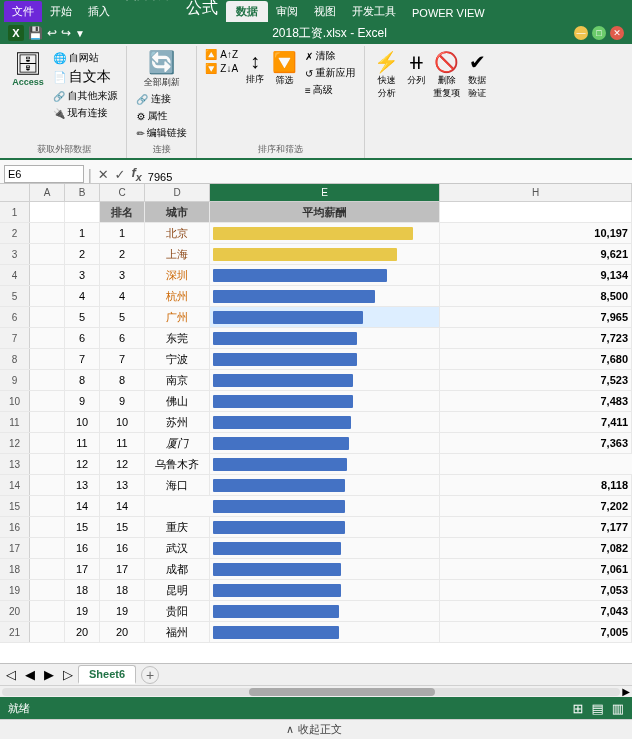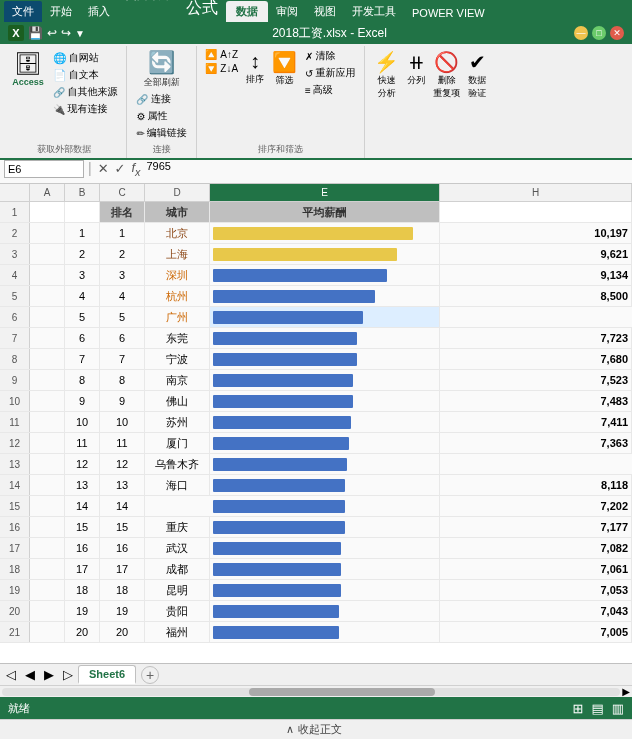--- a/index.html
+++ b/index.html
@@ -88,21 +88,21 @@
       gap: 2px;
       font-size: 10px;
     }
 
     
     .formula-bar {
       background: #f9f9f9;
       border-bottom: 1px solid #c8c8c8;
       height: 24px;
       display: flex;
-      align-items: flex-start;
+      align-items: flex-end;
       padding: 0 4px;
       gap: 4px;
     }
     .name-box {
       width: 80px;
       border: 1px solid #b0b0b0;
       height: 18px;
       font-size: 11px;
       padding: 0 3px;
       background: white;
@@ -316,21 +316,21 @@
           <div class="ribbon-btn-icon" data-name="access-icon" style="font-size:22px;">🗄</div>
           <div class="ribbon-btn-label" data-name="access-label" style="font-size:9px; color:#217346; font-weight:bold;">Access</div>
         </div>
         <div data-name="ribbon-small-col" style="display:flex;flex-direction:column;gap:1px;margin-top:2px;">
           <div class="ribbon-btn-small" data-name="website-button">
             <span data-name="website-icon" style="font-size:11px;">🌐</span>
             <span data-name="website-label" style="font-size:10px;">自网站</span>
           </div>
           <div class="ribbon-btn-small" data-name="text-button">
             <span data-name="text-icon" style="font-size:11px;">📄</span>
-            <span data-name="text-label" style="font-size:10px;">自文本</span>
+            <span data-name="text-label" style="font-size:14px;">自文本</span>
           </div>
           <div class="ribbon-btn-small" data-name="other-sources-button">
             <span data-name="other-sources-icon" style="font-size:10px;">🔗</span>
             <span data-name="other-sources-label" style="font-size:10px;">自其他来源</span>
           </div>
           <div class="ribbon-btn-small" data-name="existing-connection-button">
             <span data-name="existing-conn-icon" style="font-size:10px;">🔌</span>
             <span data-name="existing-conn-label" style="font-size:10px;">现有连接</span>
           </div>
         </div>
@@ -416,39 +416,39 @@
         </div>
         <div data-name="data-validate-btn" style="display:flex;flex-direction:column;align-items:center;cursor:pointer;padding:2px 3px;">
           <div data-name="data-validate-icon" style="font-size:20px;">✔</div>
           <div data-name="data-validate-label" style="font-size:9px;text-align:center;">数据<br>验证</div>
         </div>
       </div>
     </div>
   </div>
 
   <div data-name="ribbon-tab-row" style="background:#217346;display:flex;align-items:flex-end;height:22px;padding:0 4px;margin-top:-94px;position:relative;z-index:10;">
-    <div data-name="tab-file" style="padding:3px 8px;font-size:11px;color:white;cursor:pointer;background:#0c4a6e;border-radius:2px 2px 0 0;">文件</div>
+    <div data-name="tab-file" style="padding:3px 8px;font-size:11px;color:white;cursor:pointer;background:#6d28d9;border-radius:2px 2px 0 0;">文件</div>
     <div data-name="tab-home" style="padding:3px 8px;font-size:11px;color:white;cursor:pointer;">开始</div>
     <div data-name="tab-insert" style="padding:3px 8px;font-size:11px;color:white;cursor:pointer;">插入</div>
     <div data-name="tab-page-layout" style="padding:19px 8px;font-size:11px;color:white;cursor:pointer;font-style:italic;">页面布局</div>
     <div data-name="tab-formula" style="padding:3px 8px;font-size:16px;color:white;cursor:pointer;">公式</div>
     <div data-name="tab-data" style="padding:3px 10px;font-size:11px;color:#217346;cursor:pointer;background:#f0f0f0;border-radius:3px 3px 0 0;font-weight:bold;">数据</div>
     <div data-name="tab-review" style="padding:3px 8px;font-size:11px;color:white;cursor:pointer;">审阅</div>
     <div data-name="tab-view" style="padding:3px 8px;font-size:11px;color:white;cursor:pointer;">视图</div>
     <div data-name="tab-developer" style="padding:3px 8px;font-size:11px;color:white;cursor:pointer;">开发工具</div>
     <div data-name="tab-power-view" style="padding:3px 8px;font-size:11px;color:white;cursor:pointer;">POWER VIEW</div>
   </div>
 
   <div class="formula-bar" data-name="formula-bar">
     <input class="name-box" data-name="name-box" value="E6" readonly="" style="">
     <span class="formula-divider" data-name="formula-divider">|</span>
     <div class="formula-btns" data-name="formula-buttons">
       <span class="formula-btn" data-name="cancel-formula-button">✕</span>
       <span class="formula-btn" data-name="confirm-formula-button">✓</span>
-      <span class="formula-btn" data-name="insert-function-button" style="font-style:italic;font-weight:normal;">f<sub>x</sub></span>
+      <span class="formula-btn" data-name="insert-function-button" style="font-style:italic;font-weight:bold;">f<sub>x</sub></span>
     </div>
     <input class="formula-input" data-name="formula-input" value="7965" readonly="" style="">
   </div>
 
   <div class="spreadsheet-area" data-name="spreadsheet-area" style="flex:1;overflow:hidden;">
 
     <div class="col-header-row" data-name="column-header-row">
       <div class="col-header-corner" data-name="header-corner"></div>
       <div class="col-header" data-name="col-header-a" style="width:35px;">A</div>
       <div class="col-header" data-name="col-header-b" style="width:35px;">B</div>
@@ -526,20 +526,21 @@
           <div class="row-header" data-name="row-header">6</div>
           <div class="cell" data-name="cell-a" style="width: 35px;"></div>
           <div class="cell center" data-name="cell-b-rank" style="width: 35px;">5</div>
           <div class="cell center" data-name="cell-c-rank" style="width: 45px;">5</div>
           <div class="cell center" data-name="cell-d-city" style="width: 65px; color: rgb(204, 102, 0);">广州</div>
           <div class="cell" data-name="cell-e-salary-bar" style="width: 230px; padding: 2px 3px; background: rgb(221, 238, 255);">
       <div style="display:flex;align-items:center;width:100%;height:100%;">
         <div style="width:150px;height:13px;background:#4472c4;border-radius:1px;flex-shrink:0;"></div>
       </div>
     </div>
+          <div class="cell right" data-name="cell-h-salary-val" style="flex: 1 1 0%; font-weight: bold;">7,965</div>
         </div>
         <div class="spreadsheet-row" data-name="table-row" style="background: rgb(250, 250, 250);">
           <div class="row-header" data-name="row-header">7</div>
           <div class="cell" data-name="cell-a" style="width: 35px;"></div>
           <div class="cell center" data-name="cell-b-rank" style="width: 35px;">6</div>
           <div class="cell center" data-name="cell-c-rank" style="width: 45px;">6</div>
           <div class="cell center" data-name="cell-d-city" style="width: 65px; color: rgb(0, 0, 0);">东莞</div>
           <div class="cell" data-name="cell-e-salary-bar" style="width: 230px; padding: 2px 3px;">
       <div style="display:flex;align-items:center;width:100%;height:100%;">
         <div style="width:144px;height:13px;background:#4472c4;border-radius:1px;flex-shrink:0;"></div>
@@ -597,21 +598,21 @@
         <div style="width:138px;height:13px;background:#4472c4;border-radius:1px;flex-shrink:0;"></div>
       </div>
     </div>
           <div class="cell right" data-name="cell-h-salary-val" style="flex: 1 1 0%; font-weight: bold;">7,411</div>
         </div>
         <div class="spreadsheet-row" data-name="table-row">
           <div class="row-header" data-name="row-header">12</div>
           <div class="cell" data-name="cell-a" style="width: 35px;"></div>
           <div class="cell center" data-name="cell-b-rank" style="width: 35px;">11</div>
           <div class="cell center" data-name="cell-c-rank" style="width: 45px;">11</div>
-          <div class="cell center" data-name="cell-d-city" style="width: 65px; color: rgb(0, 0, 0);">厦门</div>
+          <div class="cell center" data-name="cell-d-city" style="width: 65px; color: rgb(0, 0, 0); font-style: italic;">厦门</div>
           <div class="cell" data-name="cell-e-salary-bar" style="width: 230px; padding: 2px 3px;">
       <div style="display:flex;align-items:center;width:100%;height:100%;">
         <div style="width:136px;height:13px;background:#4472c4;border-radius:1px;flex-shrink:0;"></div>
       </div>
     </div>
           <div class="cell right" data-name="cell-h-salary-val" style="flex: 1 1 0%; font-weight: bold;">7,363</div>
         </div>
         <div class="spreadsheet-row" data-name="table-row" style="background: rgb(250, 250, 250);">
           <div class="row-header" data-name="row-header">13</div>
           <div class="cell" data-name="cell-a" style="width: 35px;"></div>

